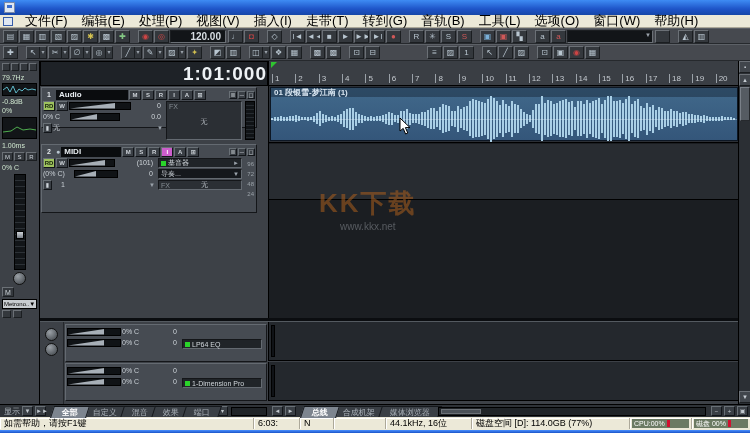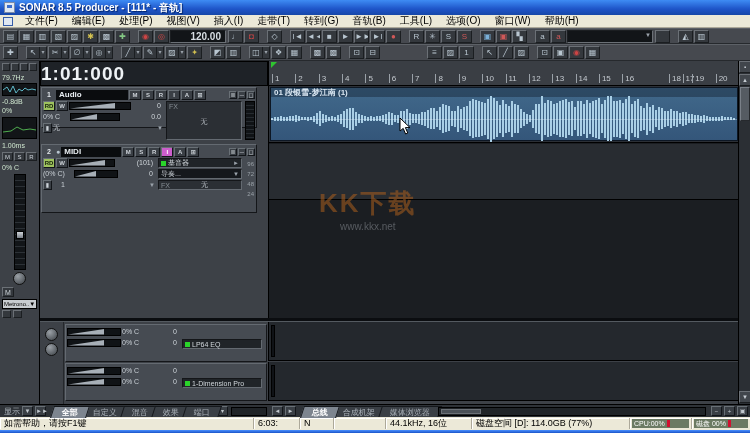--- a/index.html
+++ b/index.html
@@ -12,21 +12,21 @@
   .titlebar{position:absolute;left:0;top:0;width:750px;height:15px;
     background:linear-gradient(var(--titlebar_top),var(--titlebar_bottom) 60%,#1647a8);
     display:flex;align-items:center;color:#fff;font-size:10px;font-weight:bold;
     text-shadow:1px 1px 1px #00246a;padding-left:2px;}
   .app-icon{width:11px;height:11px;margin:0 4px 0 2px;background:#dfe7f2;border:1px solid #7a8aa8;
     display:inline-block;position:relative;}
   .app-icon::after{content:"";position:absolute;left:2px;top:2px;right:2px;height:3px;background:#3a6ccc;}
 
   
   .menubar{position:absolute;left:0;top:15px;width:750px;height:13px;background:#ece9d8;
-    display:flex;align-items:center;font-size:10px;color:#000;border-bottom:1px solid #aca899;}
+    display:flex;align-items:center;font-size:13px;color:#000;border-bottom:1px solid #aca899;}
   .mdi-icon{width:10px;height:9px;border:1px solid #365ca8;background:#dfe7f2;margin:0 5px 0 3px;}
   .menu-item{padding:0 7px;height:12px;line-height:12px;white-space:nowrap;}
 
   
   .toolbar{position:absolute;left:0;width:750px;background:var(--toolbar_bg);
     border-top:1px solid #5d6167;border-bottom:1px solid #26292d;
     display:flex;align-items:center;padding-left:3px;}
   #tb2{top:28px;height:16px;}
   #tb3{top:44px;height:17px;}
   .tbtn{width:15px;height:13px;background:#34383d;margin-right:1px;flex:0 0 auto;
@@ -60,21 +60,21 @@
   .insp-knob{width:13px;height:13px;border-radius:50%;margin:2px auto;background:radial-gradient(circle at 35% 30%,#9aa0a6,#3a3f44);border:1px solid #111;}
   .insp-mchip{width:12px;height:10px;background:#34383d;border:1px solid;border-color:#6b7076 #1b1e21 #1b1e21 #6b7076;
     text-align:center;font-size:7px;line-height:9px;margin:2px 0;}
   .insp-drop{height:10px;background:#c8ccd0;color:#000;font-size:6px;line-height:9px;padding:0 1px;
     border:1px solid #000;display:flex;justify-content:space-between;margin:1px 0;}
   .insp-miniicons{display:flex;gap:2px;}
   .insp-miniicons div{width:9px;height:8px;background:#34383d;border:1px solid;border-color:#6b7076 #1b1e21 #1b1e21 #6b7076;}
 
   .trackpane{position:absolute;left:40px;top:61px;width:228px;height:257px;background:var(--panel_bg);}
   .timedisplay{position:absolute;left:0;top:0;width:228px;height:25px;background:#1e2227;
-    border:1px solid #000;color:#eef2f5;font-size:19px;font-weight:bold;text-align:left;line-height:23px;letter-spacing:1px;}
+    border:1px solid #000;color:#eef2f5;font-size:19px;font-weight:bold;text-align:right;line-height:23px;letter-spacing:1px;}
 
   .trackcard{position:absolute;left:1px;width:216px;background:#464b52;
     border:1px solid;border-color:#646a71 #141619 #141619 #646a71;padding:1px;font-size:7px;color:#c9cfd5;}
   .tc-row{display:flex;align-items:center;height:11px;gap:1px;}
   .tc-num{width:12px;text-align:center;color:#e2e7eb;font-weight:bold;}
   .tc-name{background:#0a0c0e;color:#e8edf1;font-weight:bold;font-size:8px;height:10px;line-height:10px;
     padding:0 3px;width:72px;}
   .sbtn{width:12px;height:10px;background:#3a3f45;border:1px solid;border-color:#697076 #121519 #121519 #697076;
     color:#ccd2d8;font-size:6px;font-weight:bold;text-align:center;line-height:9px;flex:0 0 auto;}
   .sbtn.pink{background:var(--midi_input_pink);color:#fff;}
@@ -165,21 +165,20 @@
   .taskedge{position:absolute;left:0;top:430px;width:750px;height:3px;
     background:linear-gradient(var(--taskbar_blue),#1b54c8);}
 </style>
 </head>
 <body>
 
 <div class="app">
 
   <div class="titlebar">
     <span class="app-icon"></span>
-    <span>SONAR 8.5 Producer - [111* - 音轨]</span>
   </div>
 
   <div class="menubar">
     <span class="mdi-icon"></span>
     <div id="menu-items" style="display:flex">
         <div class="menu-item">文件(F)</div>
         <div class="menu-item">编辑(E)</div>
         <div class="menu-item">处理(P)</div>
         <div class="menu-item">视图(V)</div>
         <div class="menu-item">插入(I)</div>
@@ -464,21 +463,21 @@
           <div class="tick" style="left: 143.1px;">7</div>
           <div class="tick" style="left: 166.45px;">8</div>
           <div class="tick" style="left: 189.8px;">9</div>
           <div class="tick" style="left: 213.15px;">10</div>
           <div class="tick" style="left: 236.5px;">11</div>
           <div class="tick" style="left: 259.85px;">12</div>
           <div class="tick" style="left: 283.2px;">13</div>
           <div class="tick" style="left: 306.55px;">14</div>
           <div class="tick" style="left: 329.9px;">15</div>
           <div class="tick" style="left: 353.25px;">16</div>
-          <div class="tick" style="left: 376.6px; margin-left: 37px;">17</div>
+          <div class="tick" style="left: 376.6px;">17</div>
           <div class="tick" style="left: 399.95px;">18</div>
           <div class="tick" style="left: 423.3px;">19</div>
           <div class="tick" style="left: 446.65px;">20</div>
           <div class="tick" style="left: 470px;">21</div>
         </div>
     </div>
     <div class="lane lane1">
       <div class="clip">
         <div class="clip-label">01 段银雪-梦江南 (1)</div>
         <div class="wave" id="waveform">

